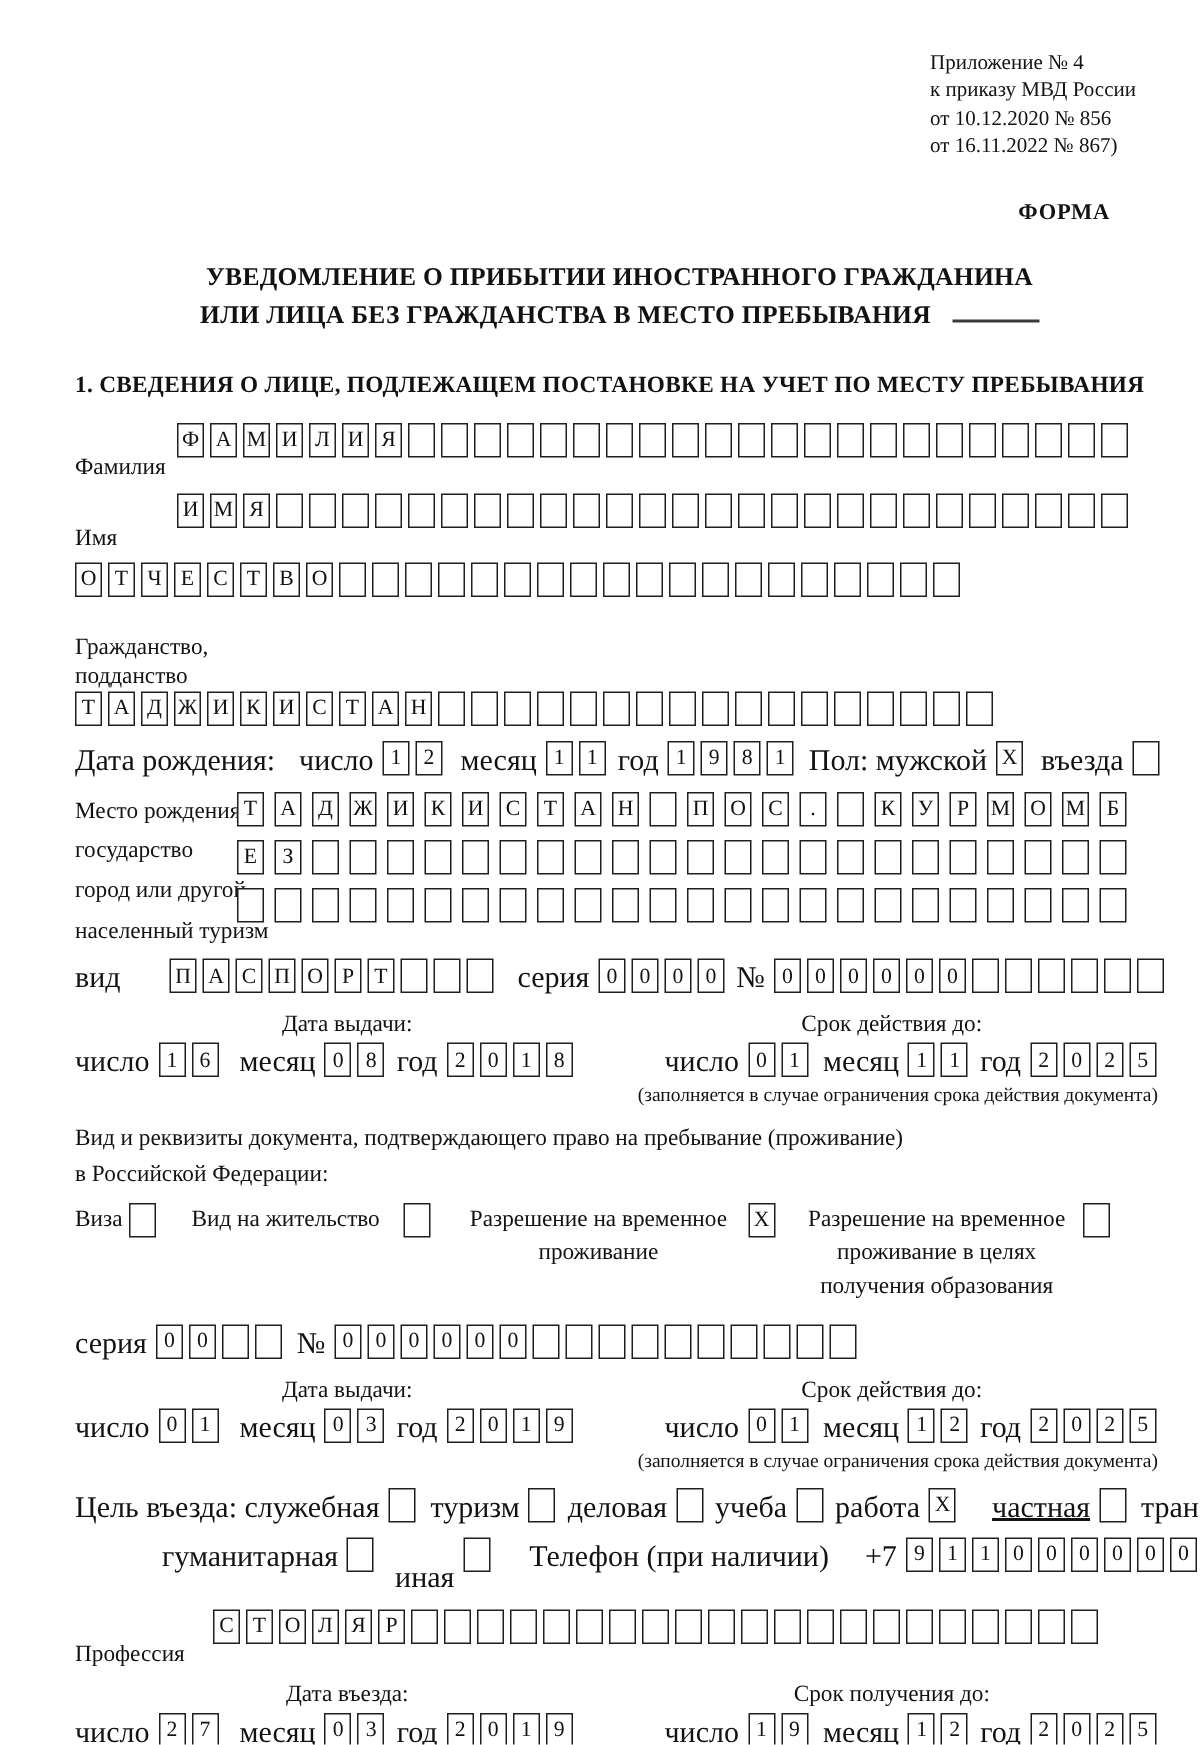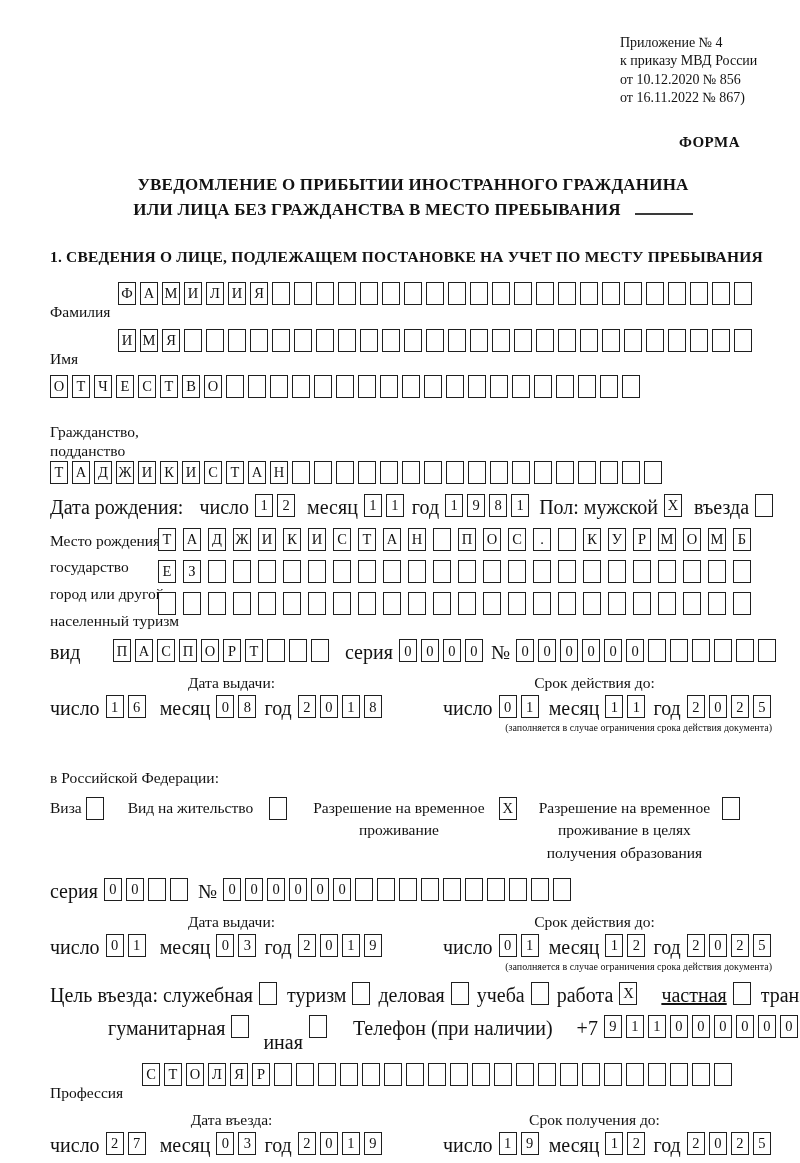--- a/index.html
+++ b/index.html
@@ -18,21 +18,21 @@
         display:inline-flex;align-items:center;justify-content:center;font-size:14.5px;line-height:1;background:#fff;}
   .sp .cell{margin-right:7px;}
   .w68{width:68px;} .w93{width:93px;} .w108{width:108px;} .w57{width:57px;} .w92{width:92px;}
   .mt2{margin-top:20px;}
   .inline-lbl{font-size:20px;margin:2px 6px 0 0;flex:none;}
   .center-bold{font-weight:bold;font-size:15px;text-align:center;margin-top:12px;}
   .dates{display:flex;margin-top:10px;}
   .dg{width:50%;}
   .dg-h{font-size:15.5px;text-align:center;margin-bottom:3px;}
   .dg-line{display:flex;align-items:flex-start;}
-  .note{font-size:10px;text-align:right;margin-top:2px;padding-right:4px;}
+  .note{font-size:13px;text-align:right;margin-top:2px;padding-right:4px;}
   .plain{font-size:15.5px;margin-top:9px;line-height:1.5;}
   .chkrow{display:flex;align-items:flex-start;margin-top:8px;}
   .chkgrp{display:flex;align-items:flex-start;}
   .chklbl{font-size:15.5px;text-align:center;line-height:1.45;}
   .nw{white-space:nowrap;}
 </style>
 </head>
 <body>
 
 <div class="page">
@@ -391,21 +391,21 @@
             <span class="cell">0</span>
             <span class="cell">2</span>
             <span class="cell">5</span>
           </span>
       </div>
       <div class="note">(заполняется в случае ограничения срока действия документа)</div>
     </div>
   </div>
 
   <div class="plain">
-    <br>
+    <span>Вид и реквизиты документа, подтверждающего право на пребывание (проживание)</span><br>
     <span>в Российской Федерации:</span>
   </div>
 
   <div class="chkrow">
     <div class="chkgrp">
       <span class="chklbl">Виза</span>
       <span class="cells" style="margin-left:4px;">
           <span class="cell"></span>
         </span>
     </div>

